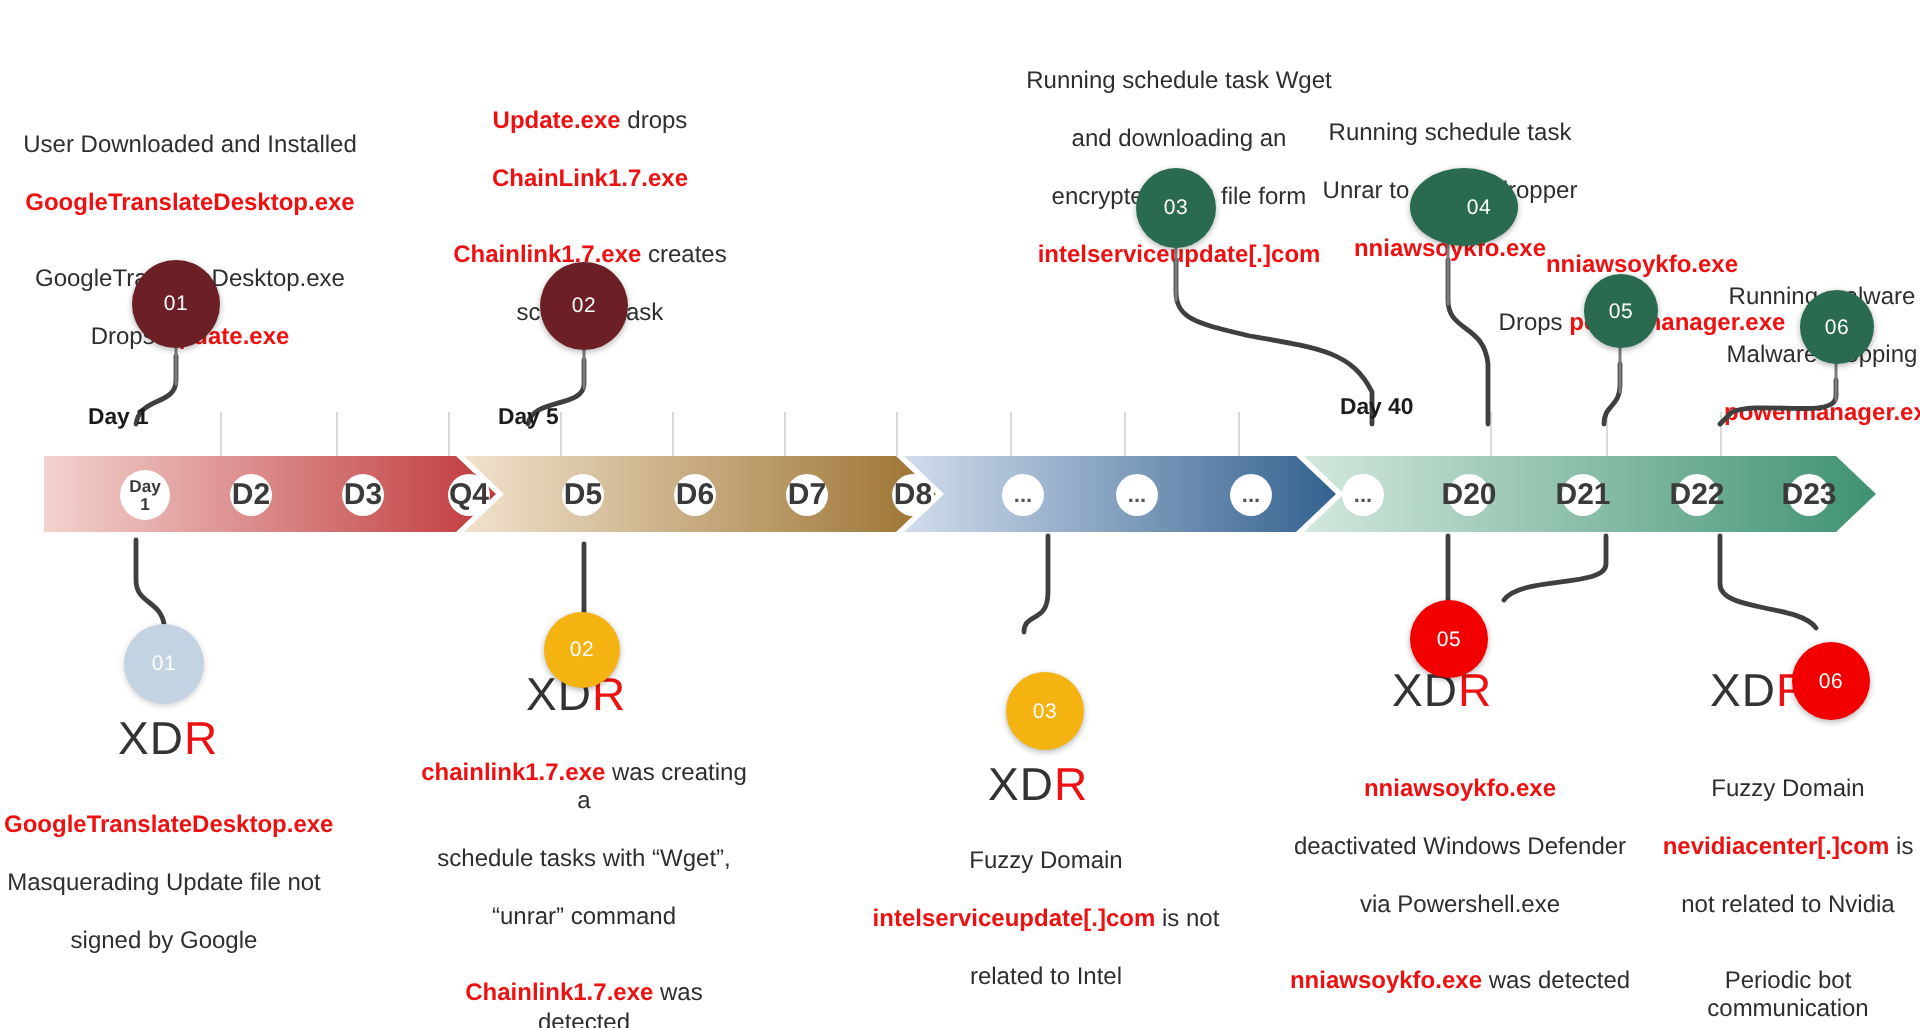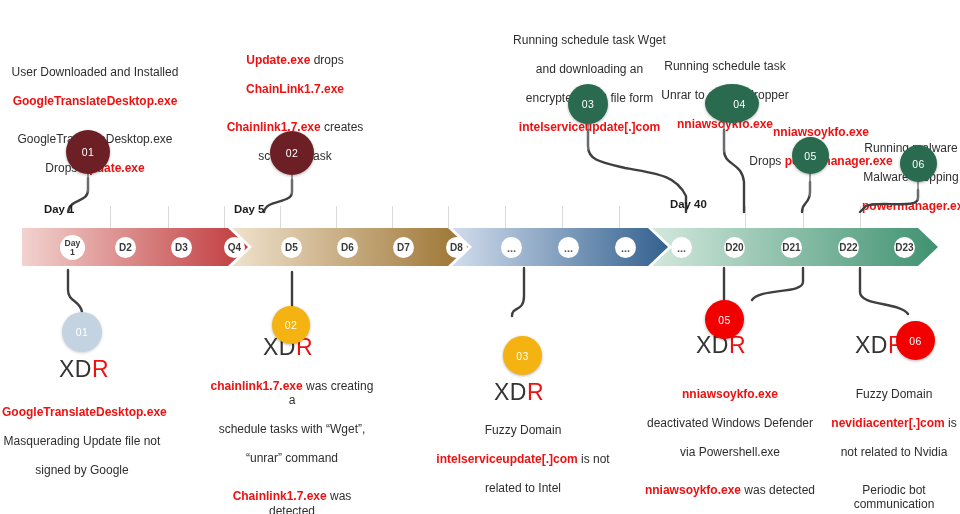--- a/index.html
+++ b/index.html
@@ -47,21 +47,21 @@
   
   .stage svg.conn{position:absolute;left:0;top:0;width:960px;height:514px;pointer-events:none;z-index:2;}
 
   
   .bar{position:absolute;left:22px;top:228px;width:916px;height:38px;z-index:3;}
   .tickdot{
     position:absolute;top:9px;
     width:21px;height:21px;border-radius:50%;
     background:#ffffff;
     display:flex;align-items:center;justify-content:center;
-    font-size:10px;font-weight:bold;color:#3a3a3a;
+    font-size:15px;font-weight:bold;color:#3a3a3a;
     z-index:4;
   }
   .tickdot.wide{width:25px;height:25px;top:7px;font-size:8.6px;line-height:9px;text-align:center;}
   .tickdot.dots{font-size:11px;color:#555;}
 
   
   .daylab{
     position:absolute;
     font-size:11.4px;font-weight:bold;color:#1b1b1b;
     z-index:5;white-space:nowrap;
@@ -189,21 +189,21 @@
     <span>04</span>
   </div>
   <div class="node green" style="left:792px;top:137px;width:37px;height:37px;">
     <span>05</span>
   </div>
   <div class="node green" style="left:900px;top:145px;width:37px;height:37px;">
     <span>06</span>
   </div>
 
   <div class="daylab" style="left:44px;top:203px;">Day 1</div>
-  <div class="daylab" style="left:234px;top:203px;">Day 5</div>
+  <div class="daylab" style="left:249px;top:203px;">Day 5</div>
   <div class="daylab" style="left:670px;top:198px;">Day 40</div>
 
   <div class="bar">
     <svg width="916" height="38" viewBox="0 0 916 38" style="position:absolute;left:0;top:0;">
       <defs>
         <linearGradient id="g1" x1="0" y1="0" x2="1" y2="0">
           <stop offset="0%" stop-color="#f2d3cf"></stop>
             <stop offset="100%" stop-color="#c0393c"></stop>
         </linearGradient>
         <linearGradient id="g2" x1="0" y1="0" x2="1" y2="0">

